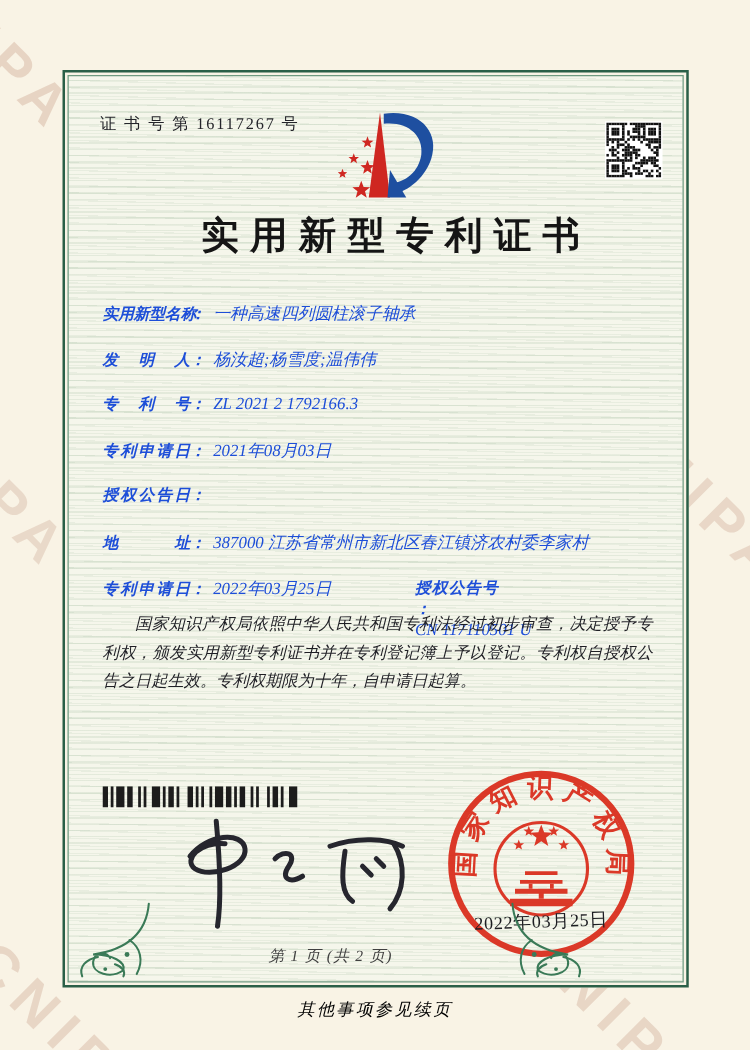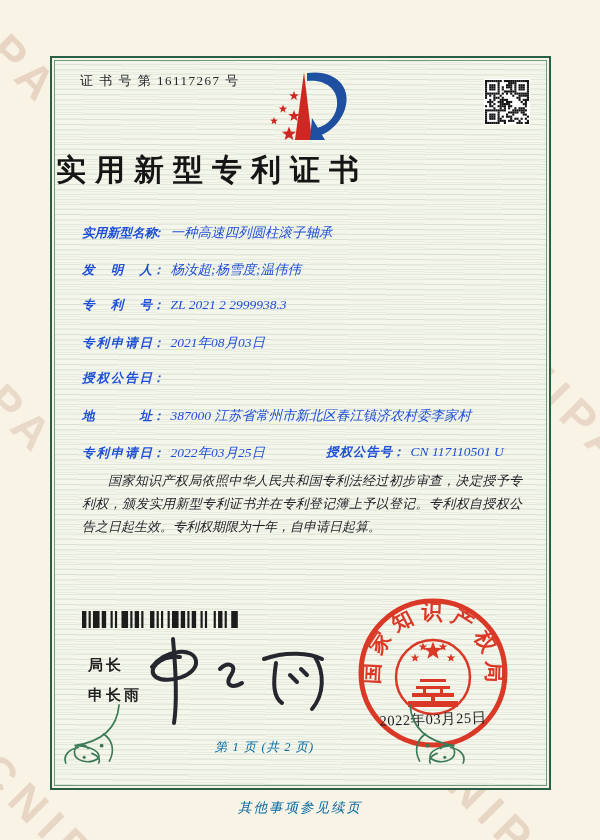--- a/index.html
+++ b/index.html
@@ -22,63 +22,63 @@
   
   .frame { position:absolute; left:50px; top:56px; width:501px; height:734px;
            border:2.5px solid #2a5f47; padding:2px; background:#f9f3e5; }
   .frame-inner { width:100%; height:100%; border:1px solid #6f9a80;
            background-color:rgba(243,247,237,0.72);
            background-image:
              repeating-linear-gradient(0deg,   rgba(118,158,120,0.14) 0 1px, transparent 1px 5px),
              repeating-linear-gradient(1.5deg, rgba(118,158,120,0.10) 0 1px, transparent 1px 6px); }
 
   
-  .content { position:absolute; left:56px; top:46px; width:417px; height:722px; }
+  .content { position:absolute; left:56px; top:64px; width:417px; height:722px; }
   .content > * { position:absolute; }
 
   .cert-no { left:24px; top:26px; font-size:13px; letter-spacing:1.5px; color:#24242a; }
 
   .logo { left:196px; top:22px; }
   .qr   { left:428px; top:33px; background:#fff; padding:1px; }
 
-  .title { left:0; top:104px; width:100%; text-align:left; font-size:30px; font-weight:bold;
+  .title { left:0; top:104px; width:100%; text-align:right; font-size:30px; font-weight:bold;
            letter-spacing:9px; color:#151515; }
 
   .rows { left:26px; top:0; width:460px; height:100%; }
   .row  { position:absolute; left:0; width:460px; display:flex; align-items:baseline;
           font-size:13.5px; color:#1d4ed8; white-space:nowrap;font-style:italic; }
   .row-0{top:178px}.row-1{top:215px}.row-2{top:251px}.row-3{top:288px}.row-4{top:324px}.row-5{top:361px}.row-6{top:398px}
   .lbl  { display:inline-block; width:70px; font-size:12.5px; font-weight:700;
           text-align:justify; text-align-last:justify; }
   .colon{ font-weight:700; font-size:12.5px; }
   .val  { margin-left:6px;text-align:right; }
-  .pair2{ position:absolute; left:244px; top:0; display:flex; align-items:baseline; }
+  .pair2{ position:absolute; left:244px; top:0; display:flex; align-items:baseline;flex-direction:column; }
 
   .paras { left:26px; top:423px; width:440px; font-size:13px; line-height:23px;
            font-style:italic; color:#1e1e24; text-align:justify; }
   .paras p { text-indent:2em; }
 
   .barcode { left:26px; top:565px; }
 
   .signoff { left:32px; top:610px; font-size:15px; font-weight:700; letter-spacing:3px; color:#222; }
   .signoff .name { display:block; margin-top:11px; }
   .signature { left:62px; top:585px; }
 
   .seal { left:297px; top:547px; opacity:0.93; }
   .seal-date { left:308px; top:664px; width:138px; text-align:center; font-size:14.5px;
                color:#1d1d22; letter-spacing:0.5px; transform:rotate(-2deg); }
 
   .page-num { left:0; bottom:12px; width:100%; text-align:center; font-size:12.5px;
-              font-style:italic; letter-spacing:1px; color:#0369a1; }
+              font-style:italic; letter-spacing:1px; color:#404040; }
 
   .flourish    { left:3px;  bottom:3px; }
   .flourish-r  { right:3px; bottom:3px; left:auto; transform:scaleX(-1); }
 
   .cont-note { position:absolute; left:0; top:799px; width:100%; text-align:center;
-               font-size:13.5px; font-style:italic; letter-spacing:2px; color:#0369a1; }
+               font-size:13.5px; font-style:italic; letter-spacing:2px; color:#000000; }
 </style>
 </head>
 <body>
 
 <div class="page">
 
   <span class="wm wm-1">CNIPA</span>
   <span class="wm wm-2">CNIPA</span>
   <span class="wm wm-3">CNIPA</span>
   <span class="wm wm-4">CNIPA</span>
@@ -354,21 +354,21 @@
         <span class="val">一种高速四列圆柱滚子轴承</span>
       </div>
       <div class="row row-1">
         <span class="lbl">发明人</span>
           <span class="colon">：</span>
         <span class="val">杨汝超;杨雪度;温伟伟</span>
       </div>
       <div class="row row-2">
         <span class="lbl">专利号</span>
           <span class="colon">：</span>
-        <span class="val">ZL 2021 2 2999938.3</span>
+        <span class="val">ZL 2021 2 1792166.3</span>
       </div>
       <div class="row row-3">
         <span class="lbl">专利申请日</span>
           <span class="colon">：</span>
         <span class="val">2021年08月03日</span>
       </div>
       <div class="row row-4">
         <span class="lbl">授权公告日</span>
           <span class="colon">：</span>
       </div>
@@ -413,24 +413,20 @@
         <rect x="105.33" y="0" width="2.19" height="17" fill="#1c1c1c"></rect>
         <rect x="109.72" y="0" width="4.39" height="17" fill="#1c1c1c"></rect>
         <rect x="118.50" y="0" width="2.19" height="17" fill="#1c1c1c"></rect>
         <rect x="122.89" y="0" width="2.19" height="17" fill="#1c1c1c"></rect>
         <rect x="131.67" y="0" width="2.19" height="17" fill="#1c1c1c"></rect>
         <rect x="136.06" y="0" width="4.39" height="17" fill="#1c1c1c"></rect>
         <rect x="142.64" y="0" width="2.19" height="17" fill="#1c1c1c"></rect>
         <rect x="149.22" y="0" width="6.58" height="17" fill="#1c1c1c"></rect>
       </svg>
 
-    <div class="signoff">
-      <span>局长</span>
-      <span class="name">申长雨</span>
-    </div>
 
     <svg class="signature" width="210" height="95" viewBox="0 0 210 95" fill="none" stroke="#26262e" stroke-width="4" stroke-linecap="round" stroke-linejoin="round">
       <path d="M34,36 C48,18 76,16 78,30 C80,44 50,54 38,46 C28,39 42,24 62,26"></path>
       <path d="M55,8 C57,30 60,66 56,92"></path>
       <path d="M102,38 C110,30 120,34 113,44 C106,54 114,58 124,52"></path>
       <path d="M146,28 C168,20 192,22 204,28"></path>
       <path d="M158,32 C155,52 155,66 164,72"></path>
       <path d="M197,26 C207,42 206,64 194,78"></path>
       <path d="M172,44 l7,7"></path>
       <path d="M183,38 l6,6"></path>

